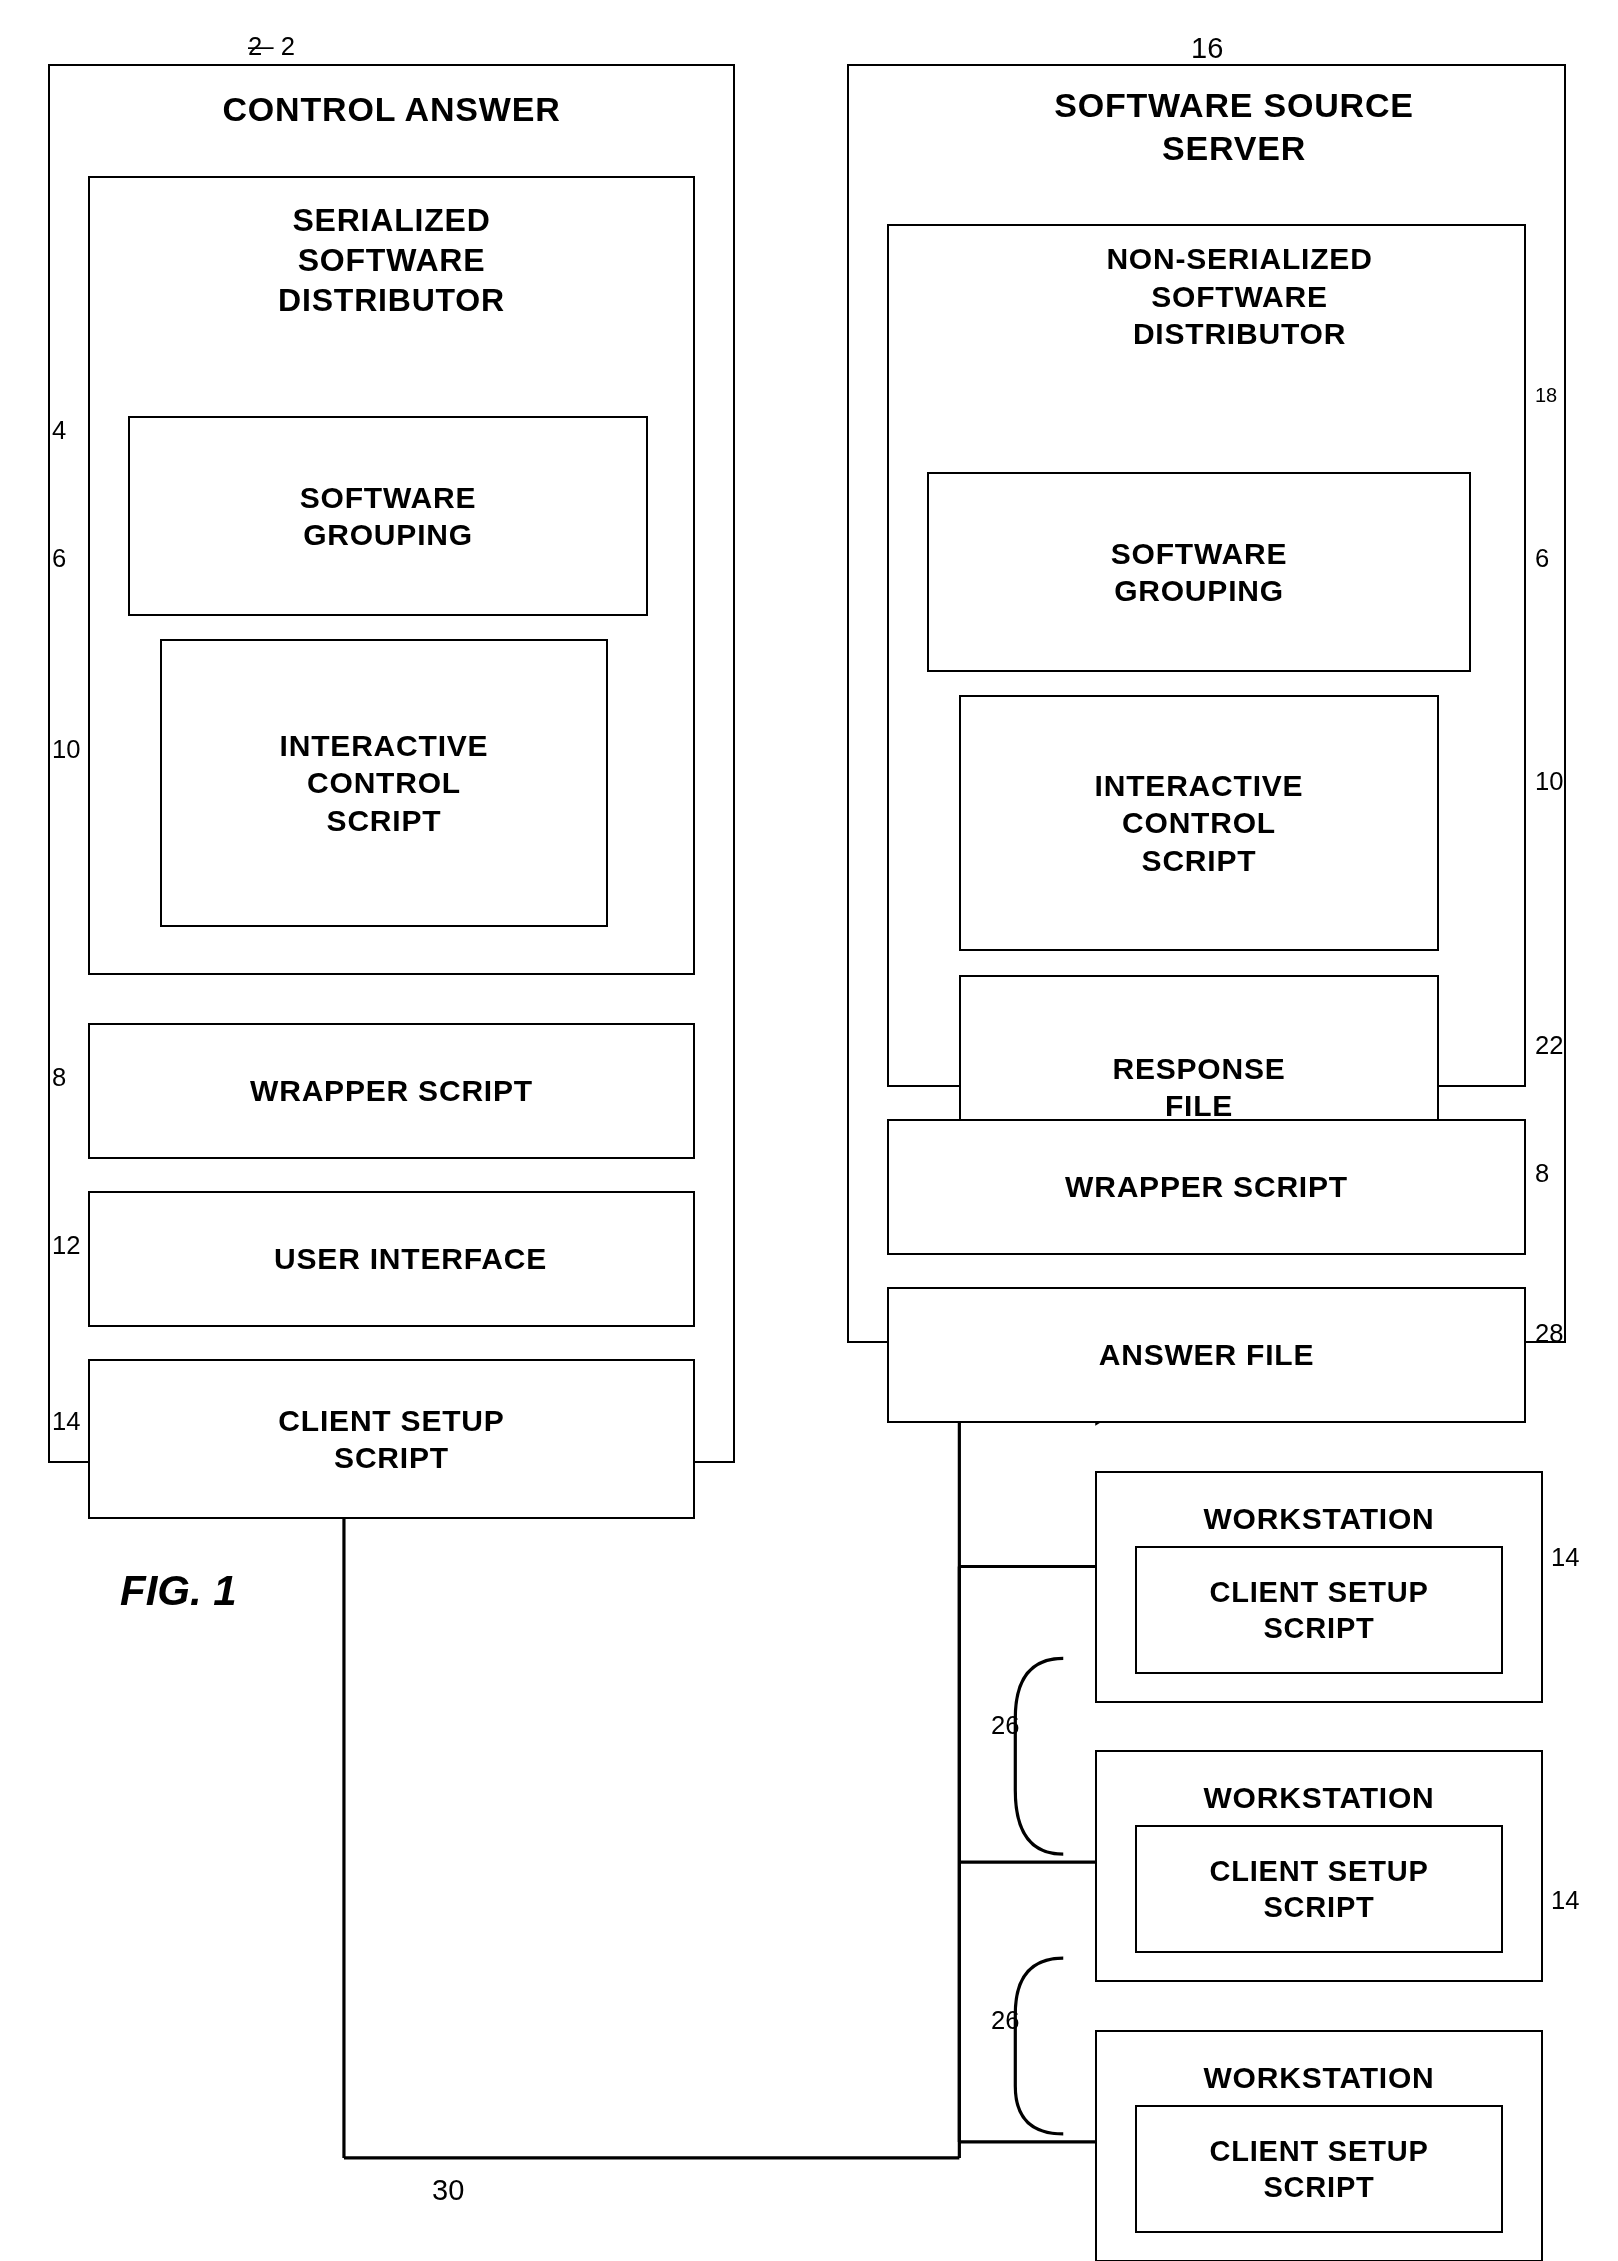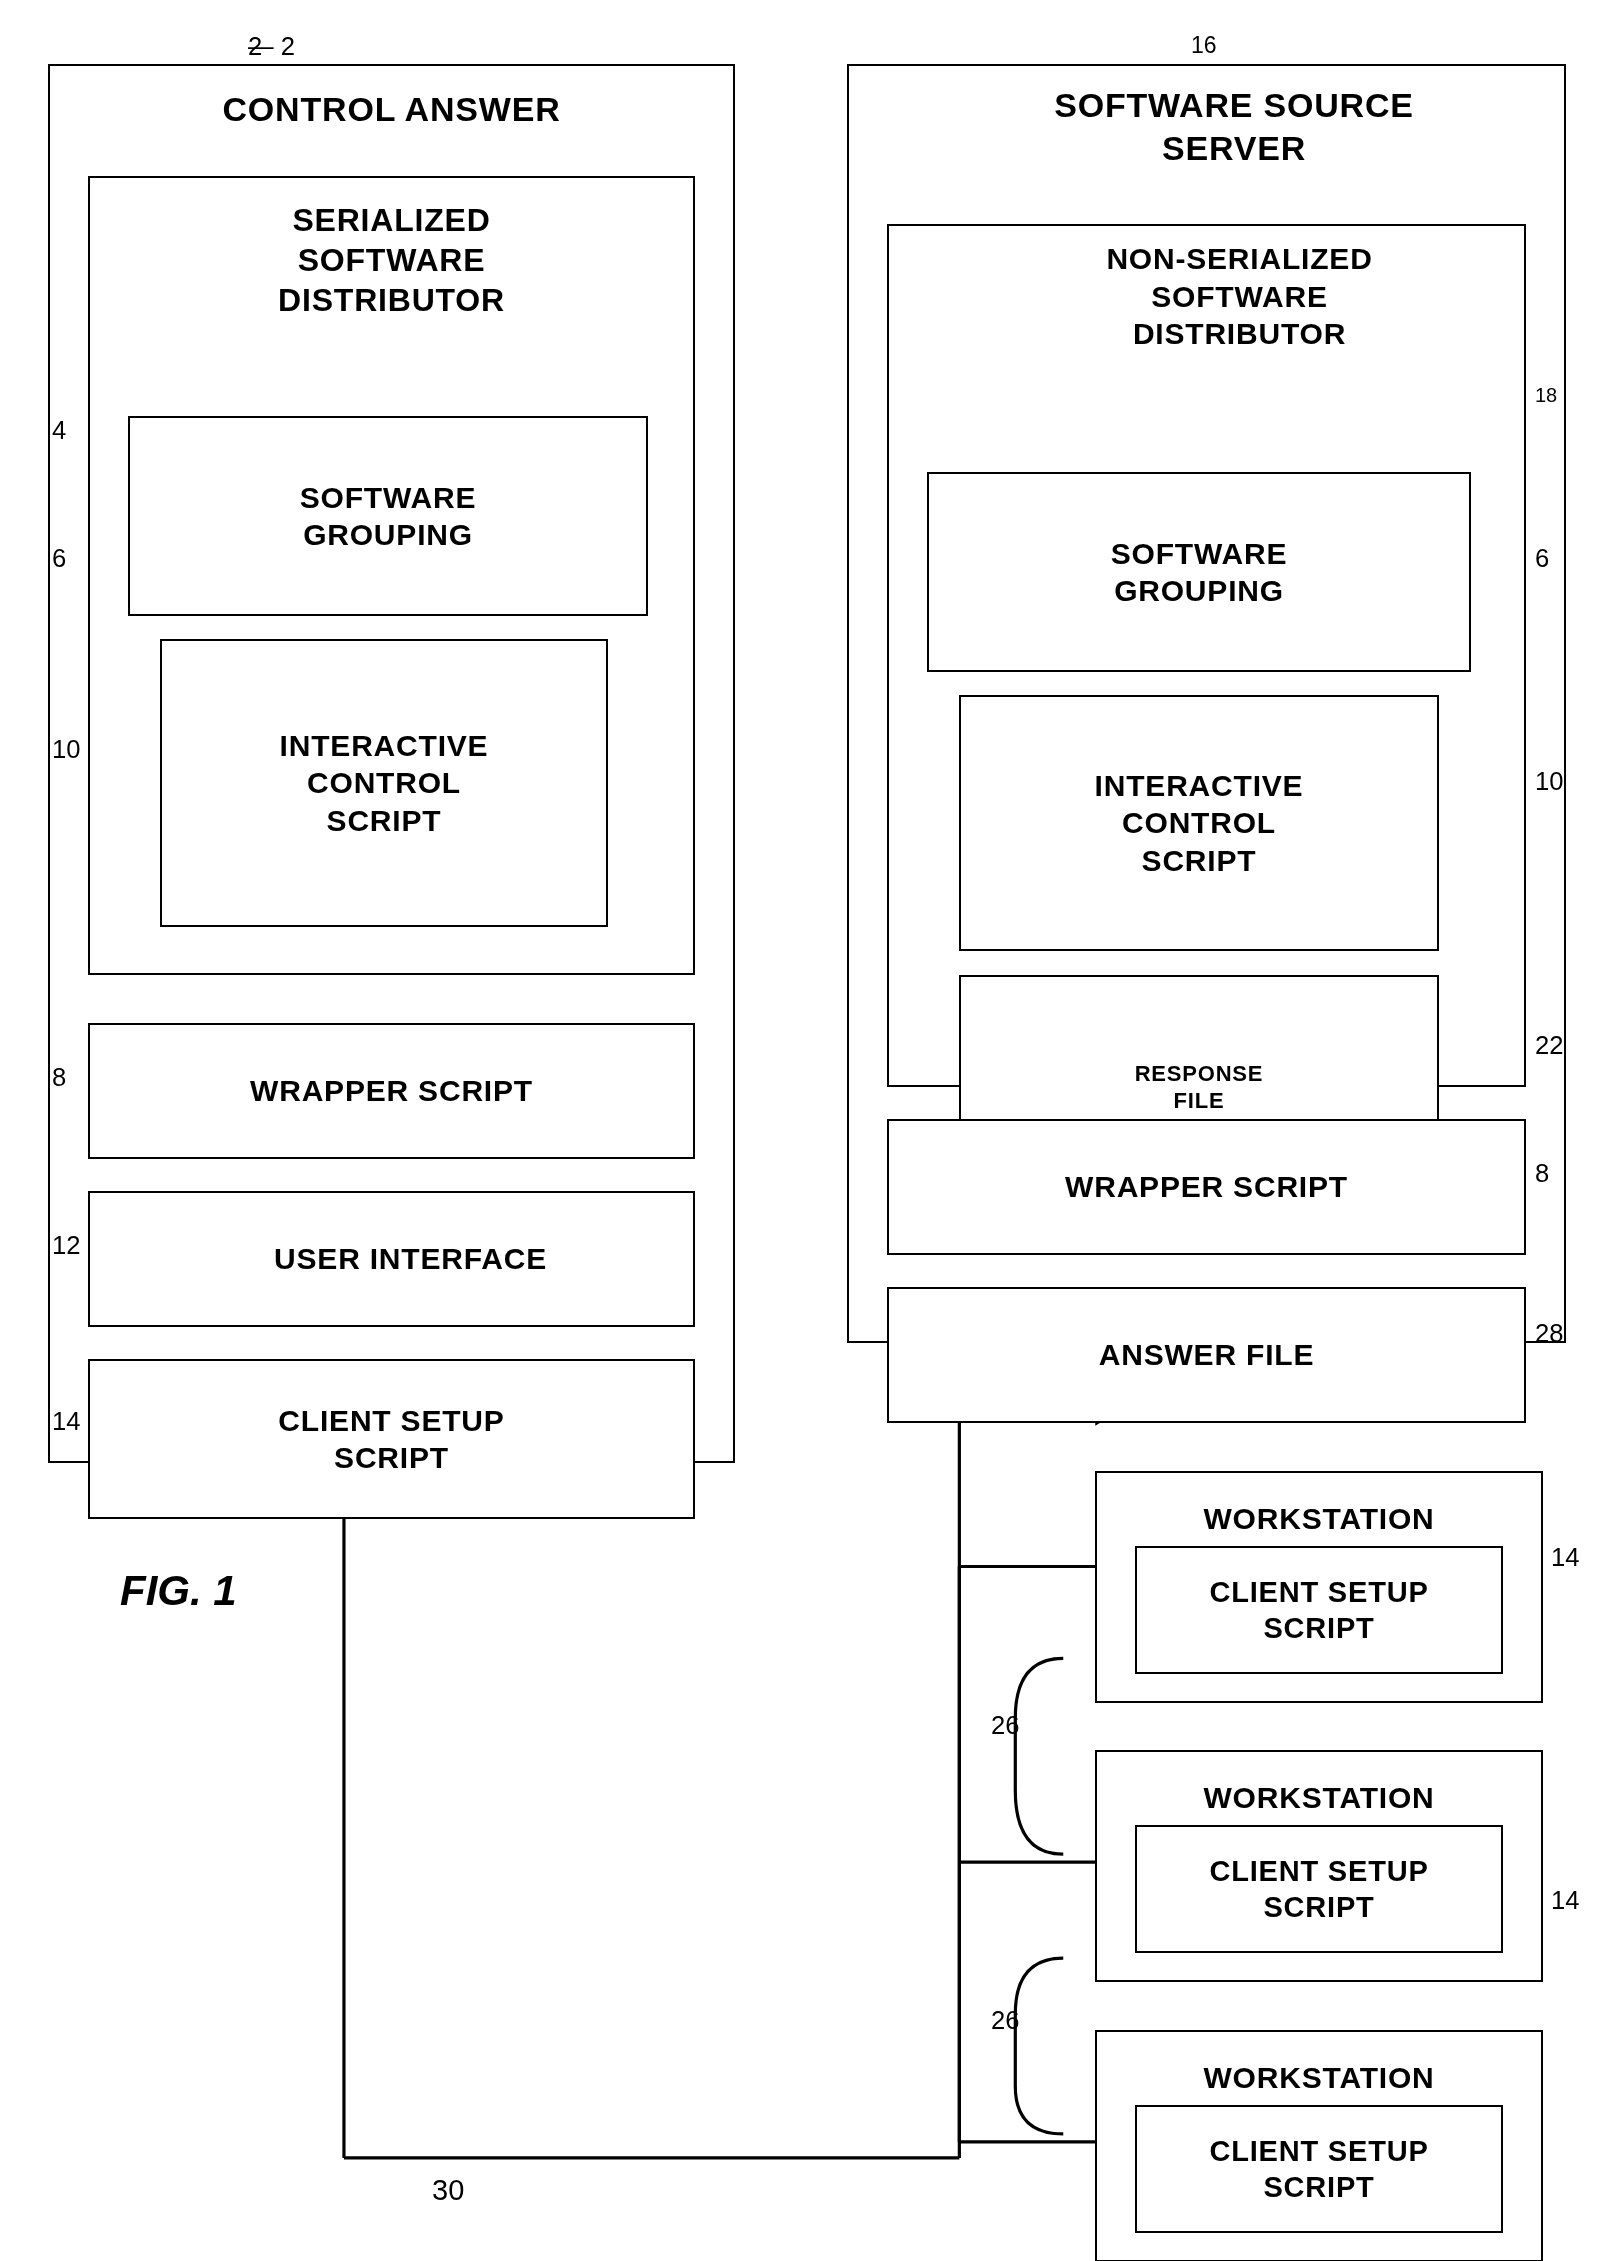--- a/index.html
+++ b/index.html
@@ -148,21 +148,21 @@
 
   <div style="position:absolute; left:52px; top:1407px; font-size:25.6px;">14</div>
 
   <div class="box" style="left:847px; top:64px; width:719px; height:1279px;">
   </div>
 
   <div style="position:absolute; left:847px; top:64px; width:774px; text-align:center;">
     <span class="box-label" style="font-size:34px; display:block; padding-top:20px;">SOFTWARE SOURCE<br>SERVER</span>
   </div>
 
-  <div style="position:absolute; left:1191px; top:32px; font-size:23px;">16</div>
+  <div style="position:absolute; left:1191px; top:32px; font-size:29px;">16</div>
 
   <div class="box" style="left:887px; top:224px; width:639px; height:863px;">
   </div>
 
   <div style="position:absolute; left:887px; top:228px; width:705px; text-align:center;">
     <span class="box-label" style="font-size:30px; display:block; padding-top:12px;">NON-SERIALIZED<br>SOFTWARE<br>DISTRIBUTOR</span>
   </div>
 
   <div style="position:absolute; left:1535px; top:384px; font-size:20px;">18</div>
 
@@ -172,21 +172,21 @@
 
   <div style="position:absolute; left:1535px; top:544px; font-size:25.6px;">6</div>
 
   <div class="box" style="left:959px; top:695px; width:480px; height:256px;">
     <span class="box-label" style="font-size:30px;">INTERACTIVE<br>CONTROL<br>SCRIPT</span>
   </div>
 
   <div style="position:absolute; left:1535px; top:767px; font-size:25.6px;">10</div>
 
   <div class="box" style="left:959px; top:975px; width:480px; height:224px;">
-    <span class="box-label" style="font-size:22px;">RESPONSE<br>FILE</span>
+    <span class="box-label" style="font-size:30px;">RESPONSE<br>FILE</span>
   </div>
 
   <div style="position:absolute; left:1535px; top:1031px; font-size:25.6px;">22</div>
 
   <div class="box" style="left:887px; top:1119px; width:639px; height:136px;">
     <span class="box-label" style="font-size:30px;">WRAPPER SCRIPT</span>
   </div>
 
   <div style="position:absolute; left:1535px; top:1159px; font-size:25.6px;">8</div>
 

